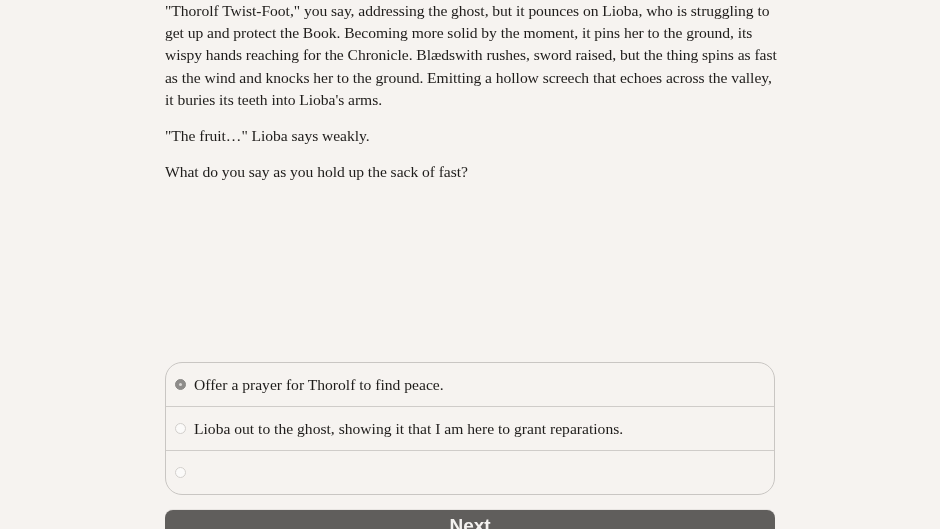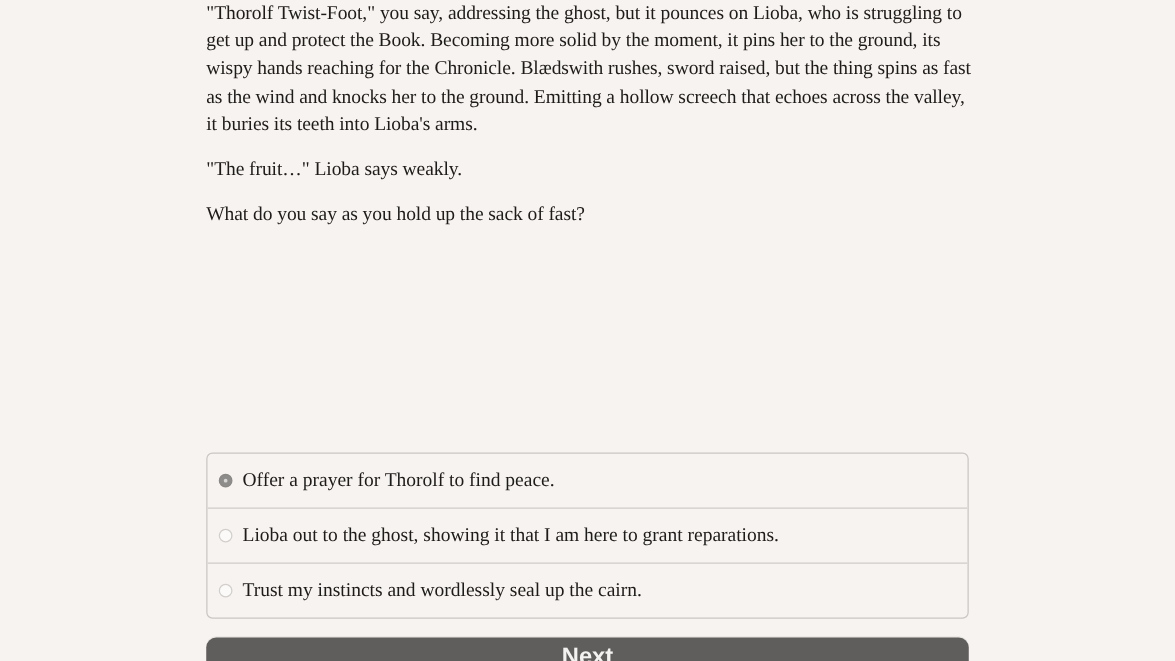--- a/index.html
+++ b/index.html
@@ -29,21 +29,21 @@
     }
     .passage p.first {
       margin-top: 1px;
     }
     .choices {
       position: absolute;
       left: 165px;
       top: 362px;
       width: 608px;
       border: 1px solid #c9c6c3;
-      border-radius: 5px;
+      border-radius: 17px;
       background: #f6f3f0;
       overflow: hidden;
     }
     .choice {
       display: flex;
       align-items: center;
       height: 43px;
       border-top: 1px solid #cfccc9;
       cursor: pointer;
       font-size: 15.6px;
@@ -106,17 +106,16 @@
   <label class="choice">
     <span class="radio checked"></span>
     <span>Offer a prayer for Thorolf to find peace.</span>
   </label>
   <label class="choice">
     <span class="radio"></span>
     <span>Lioba out to the ghost, showing it that I am here to grant reparations.</span>
   </label>
   <label class="choice">
     <span class="radio"></span>
-    <span>Trust my instincts and wordlessly seal up the cairn.</span>
   </label>
 </div>
 
 <div class="next-button">Next</div>
 
 </body></html>

